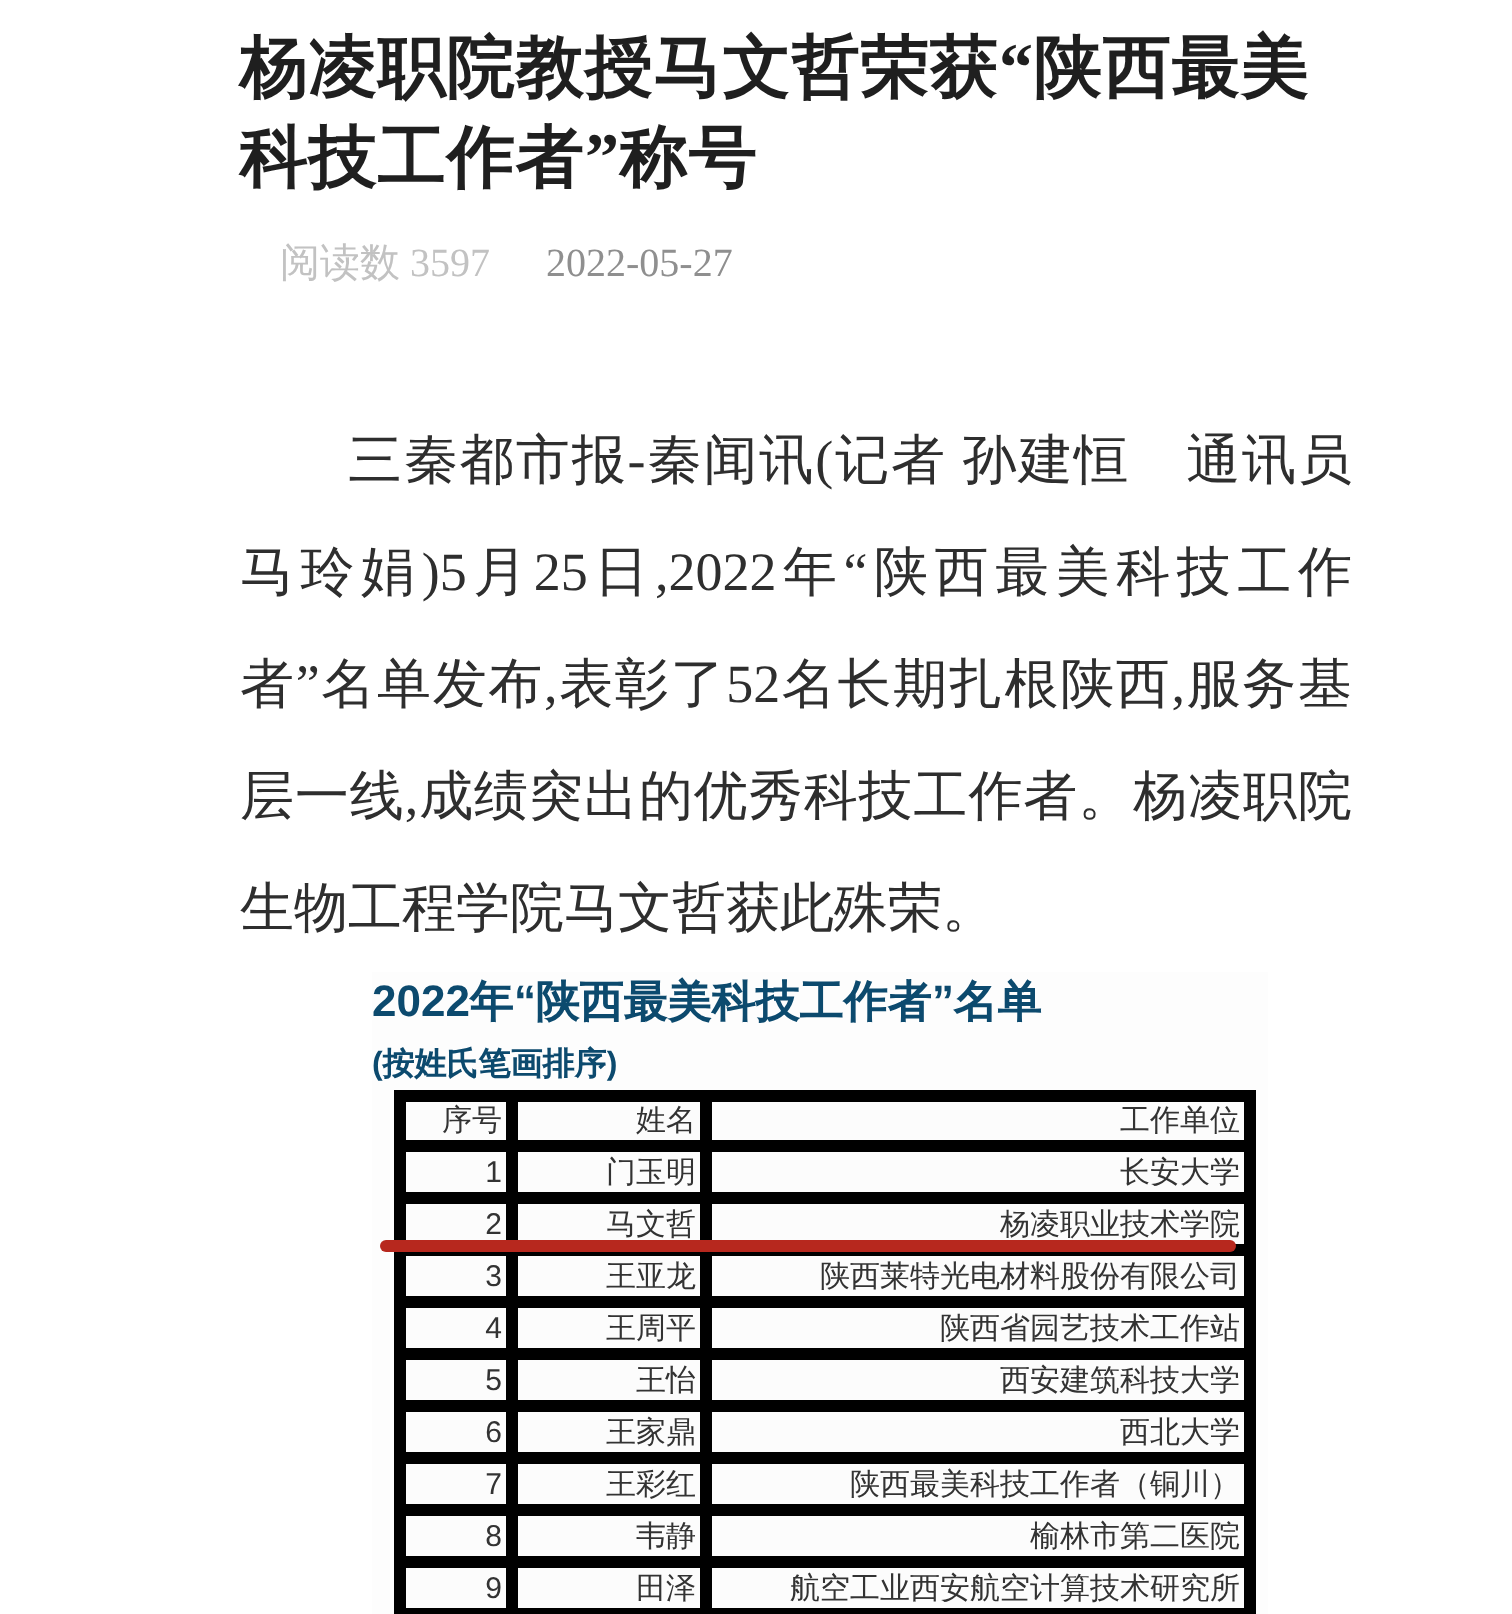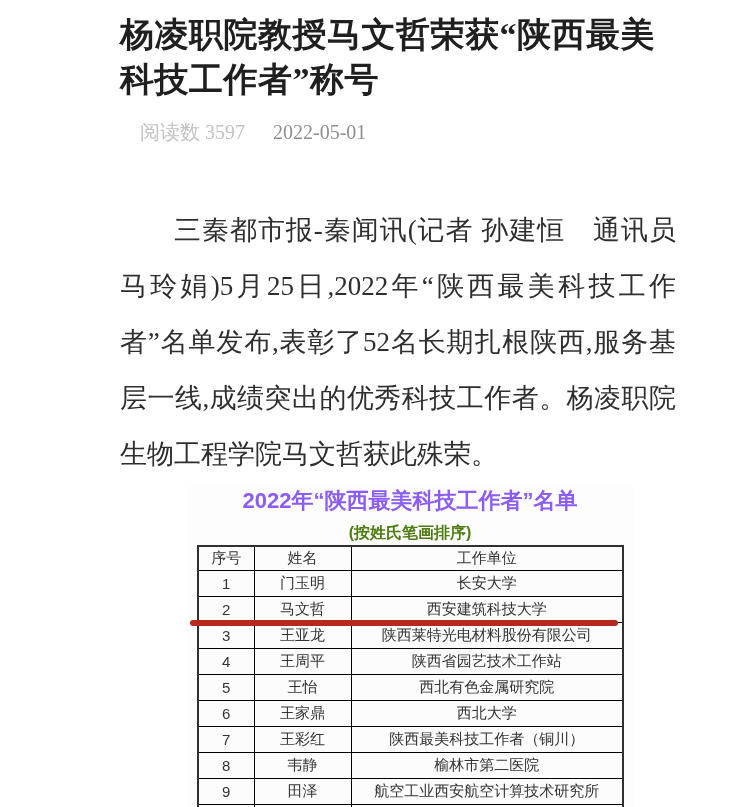--- a/index.html
+++ b/index.html
@@ -45,50 +45,48 @@
   }
   
   .list-figure {
     margin: 4px 0 0 66px;
     width: 448px;
     font-family: "Liberation Sans", "DejaVu Sans", sans-serif;
     color: #262626;
     background: #fdfdfd;
   }
   .figure-title {
-    text-align: center;
     font-size: 22px;
     line-height: 30px;
     font-weight: 700;
-    color: #8b5cf6;
+    color: #0c4a6e;
   }
   .figure-subtitle {
     margin-top: 6px;
-    text-align: center;
     font-size: 16px;
     line-height: 22px;
     font-weight: 700;
-    color: #4d7c0f;
+    color: #0c4a6e;
   }
   .tbl-wrap {
     position: relative;
     margin-top: 1px;
   }
   table.awardees {
     margin-left: 11px;
     width: 425px;
     border-collapse: collapse;
     table-layout: fixed;
     font-size: 15px;
     color: #333333;
     background: #fcfcfc;
   }
   table.awardees th, table.awardees td {
-    border: 1px solid #000000;
-    text-align: center;
+    border: 6px solid #000000;
+    text-align: right;
     vertical-align: middle;
     font-weight: 400;
     padding: 0 2px;
     overflow: hidden;
     white-space: nowrap;
   }
   table.awardees { border: 2px solid #303030; }
   table.awardees th { height: 24px; }
   table.awardees td { height: 26px; }
   col.c-no   { width: 56px; }
@@ -107,21 +105,21 @@
 </head>
 <body>
 
 <div class="page">
   <div class="article">
 
     <h1 class="article-title">杨凌职院教授马文哲荣获“陕西最美科技工作者”称号</h1>
 
     <div class="meta-row">
       <span class="read-count">阅读数 3597</span>
-      <span class="pub-date">2022-05-01</span>
+      <span class="pub-date">2022-05-27</span>
     </div>
 
     <p class="article-body">三秦都市报-秦闻讯(记者 孙建恒　通讯员 马玲娟)5月25日,2022年“陕西最美科技工作者”名单发布,表彰了52名长期扎根陕西,服务基层一线,成绩突出的优秀科技工作者。杨凌职院生物工程学院马文哲获此殊荣。</p>
 
     <figure class="list-figure">
       <div class="figure-title">2022年“陕西最美科技工作者”名单</div>
       <div class="figure-subtitle">(按姓氏笔画排序)</div>
 
       <div class="tbl-wrap">
         <table class="awardees">
@@ -139,36 +137,36 @@
           </thead>
           <tbody>
               <tr>
                 <td>1</td>
                 <td>门玉明</td>
                 <td>长安大学</td>
               </tr>
               <tr>
                 <td>2</td>
                 <td>马文哲</td>
-                <td>西安建筑科技大学</td>
+                <td>杨凌职业技术学院</td>
               </tr>
               <tr>
                 <td>3</td>
                 <td>王亚龙</td>
                 <td>陕西莱特光电材料股份有限公司</td>
               </tr>
               <tr>
                 <td>4</td>
                 <td>王周平</td>
                 <td>陕西省园艺技术工作站</td>
               </tr>
               <tr>
                 <td>5</td>
                 <td>王怡</td>
-                <td>西北有色金属研究院</td>
+                <td>西安建筑科技大学</td>
               </tr>
               <tr>
                 <td>6</td>
                 <td>王家鼎</td>
                 <td>西北大学</td>
               </tr>
               <tr>
                 <td>7</td>
                 <td>王彩红</td>
                 <td>陕西最美科技工作者（铜川）</td>

